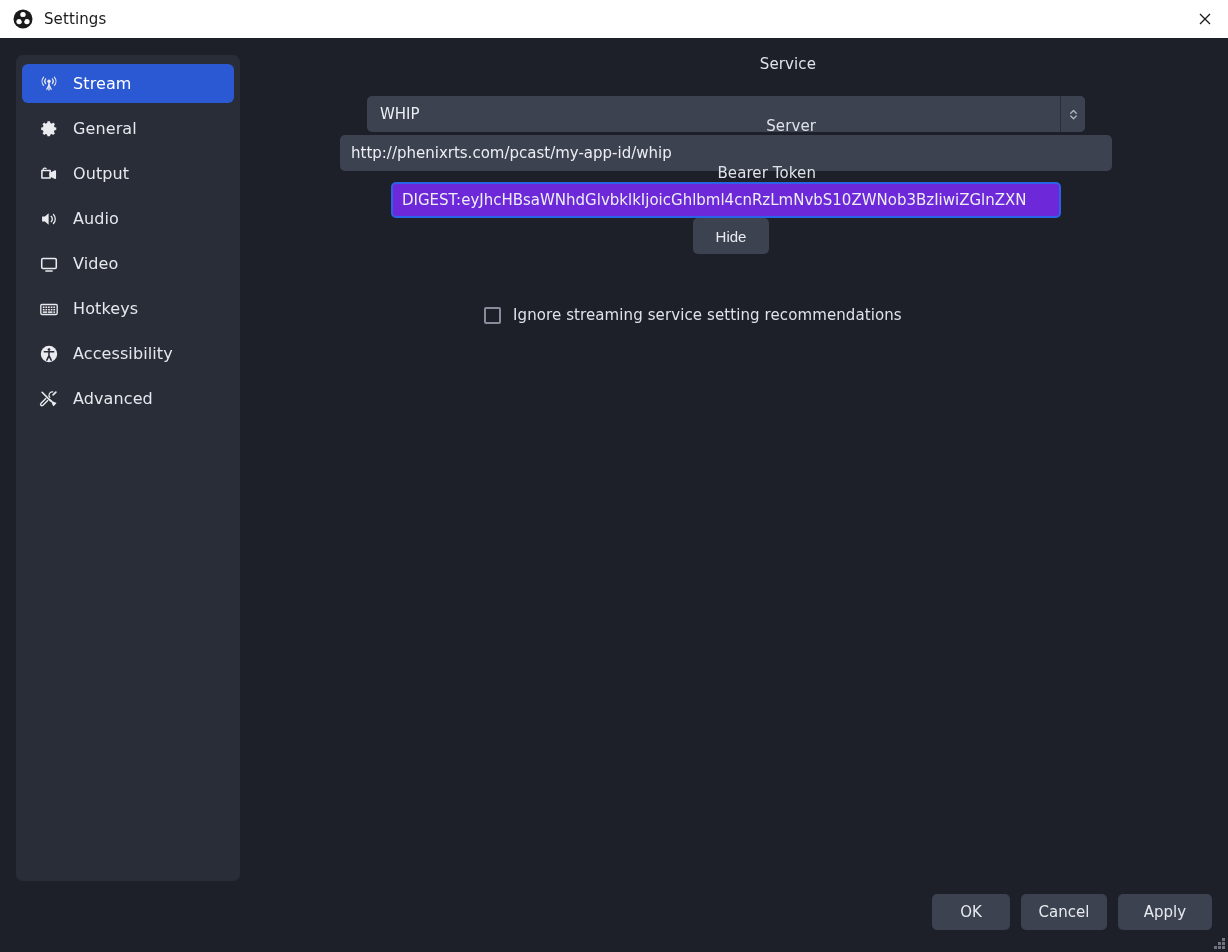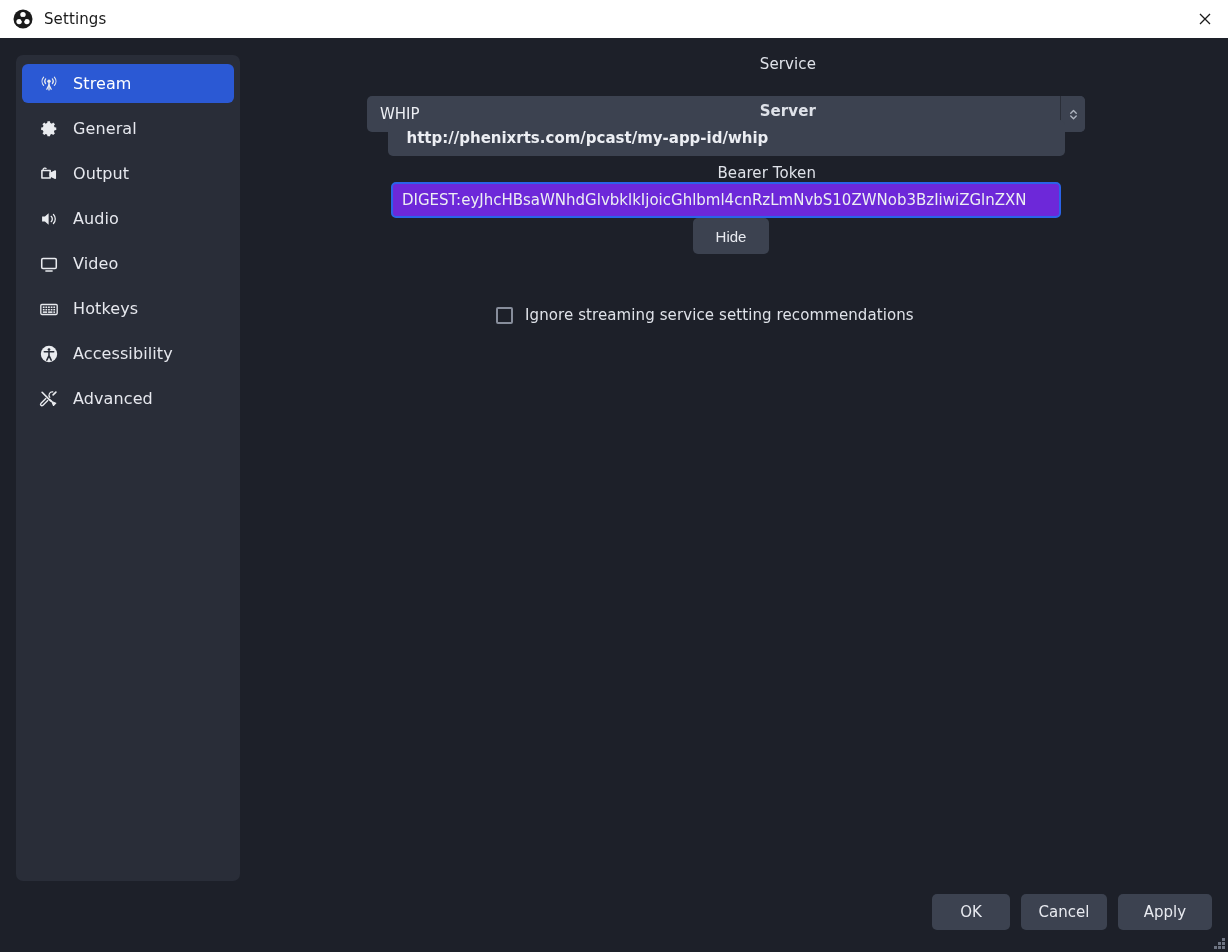--- a/index.html
+++ b/index.html
@@ -130,21 +130,21 @@
     height: 914px;
   }
   .form-row {
     position: absolute;
     display: flex;
     align-items: center;
     height: 36px;
     flex-direction: column;
   }
   .row-service { left: 0; top: 17px; width: 956px; }
-  .row-server  { left: 0; top: 64px; width: 956px; font-weight: bold; }
+  .row-server  { left: 0; top: 79px; width: 956px; }
   .row-token   { left: 0; top: 126px; width: 956px; }
 
   .field-label {
     width: 216px;
     text-align: right;
     padding-right: 18px;
     box-sizing: border-box;
     font-size: 15px;
     color: #dfe2e9;
     white-space: nowrap;
@@ -195,21 +195,21 @@
     box-sizing: border-box;
     overflow: hidden;
   }
   .text-input .value {
     padding-left: 11px;
     font-size: 15px;
     color: #eceef3;
     white-space: nowrap;
     overflow: hidden;
   }
-  .input-server { width: 677px; padding-left: 8px; }
+  .input-server { width: 772px; }
   .input-token  {
     width: 670px;
     border: 2px solid #2b63e8;
     background: #6d28d9;
   }
   .input-token .value { padding-left: 9px; }
 
   .hide-button {
     flex: 0 0 auto;
     margin-left: 10px;
@@ -227,21 +227,20 @@
     cursor: default;
   }
 
   
   .checkbox-row {
     position: absolute;
     left: 236px;
     top: 268px;
     display: flex;
     align-items: center;
-    margin-left: 12px;
   }
   .checkbox-box {
     width: 17px;
     height: 17px;
     border: 2px solid #878d9b;
     border-radius: 2px;
     background: transparent;
     box-sizing: border-box;
     flex: 0 0 auto;
   }

